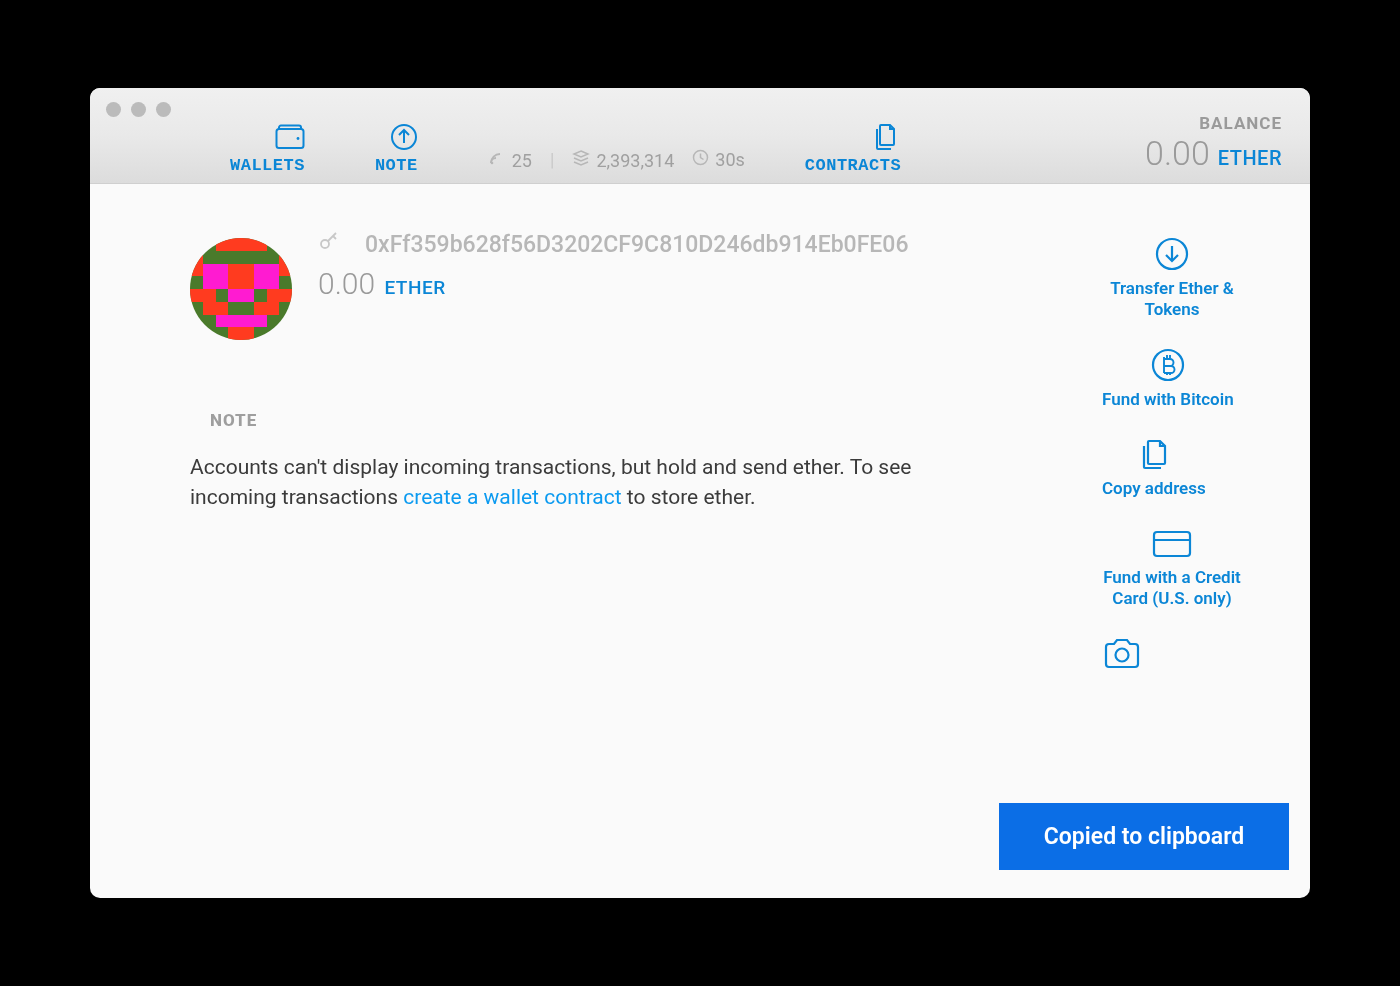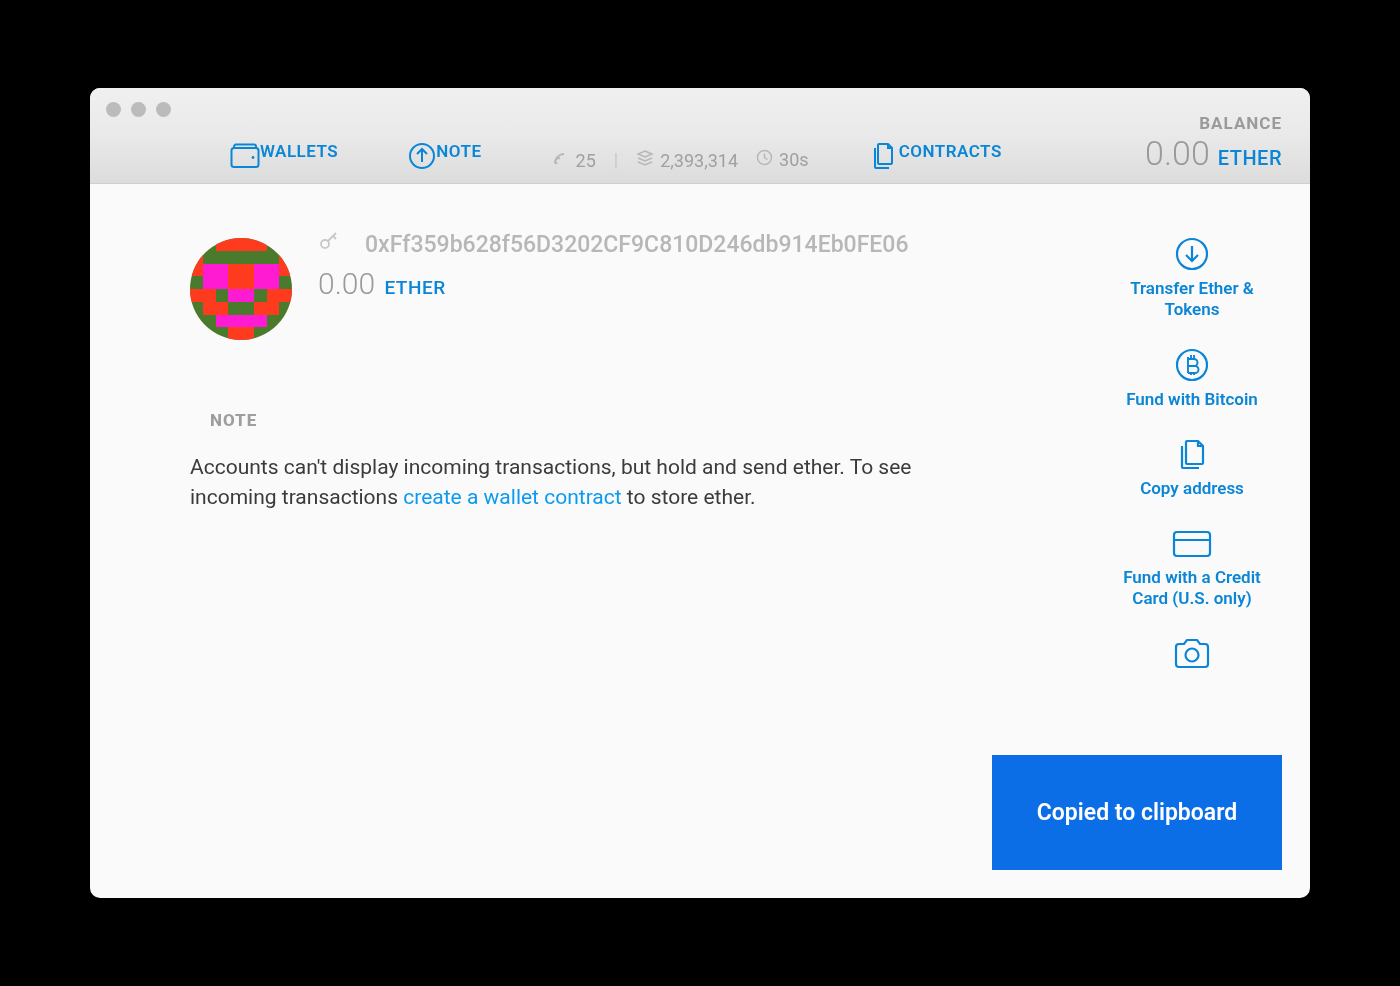--- a/index.html
+++ b/index.html
@@ -42,28 +42,29 @@
   .navrow {
     position: absolute;
     bottom: 8px;
     left: 0; right: 0;
     display: flex;
     align-items: flex-end;
     padding: 0 28px 0 140px;
   }
   .nav-item {
     display: flex;
-    flex-direction: row;
-    align-items: flex-start;
+    flex-direction: column;
+    align-items: flex-end;
     color: #0b86d6;
     font-weight: 600;
     font-size: 17px;
     letter-spacing: 0.5px;
     cursor: pointer;
     margin-right: 70px;
+    font-family: Liberation Mono, monospace;
   }
   .nav-item .icon { height: 30px; display:flex; align-items:center; justify-content:center; margin-bottom: 4px; }
   .stats {
     display: flex;
     align-items: flex-start;
     gap: 18px;
     color: #a0a0a0;
     font-size: 18px;
     margin-right: 60px;
     padding-bottom: 4px;
@@ -168,21 +169,21 @@
   .note-section a {
     color: #0b9af0;
     text-decoration: none;
   }
 
   .sidebar {
     width: 180px;
     flex-shrink: 0;
     display: flex;
     flex-direction: column;
-    align-items: center;
+    align-items: flex-start;
     gap: 24px;
     padding-top: 4px;
   }
   .side-action {
     display: flex;
     flex-direction: column;
     align-items: center;
     text-align: center;
     color: #0b86d6;
     font-size: 17px;
@@ -192,27 +193,27 @@
     max-width: 140px;
   }
   .side-action .icon {
     height: 40px;
     display:flex; align-items:center; justify-content:center;
     margin-bottom: 4px;
   }
 
   .toast {
     position: absolute;
-    right: 28px;
+    right: 21px;
     bottom: 28px;
     background: #0b6ee6;
     color: #fff;
     font-size: 23px;
     font-weight: 600;
-    padding: 44px 40px;
+    padding: 20px 40px;
     min-width: 290px;
     text-align: center;
   }
 </style>
 </head>
 <body>
 
 <div class="window">
 
   <div class="titlebar">

